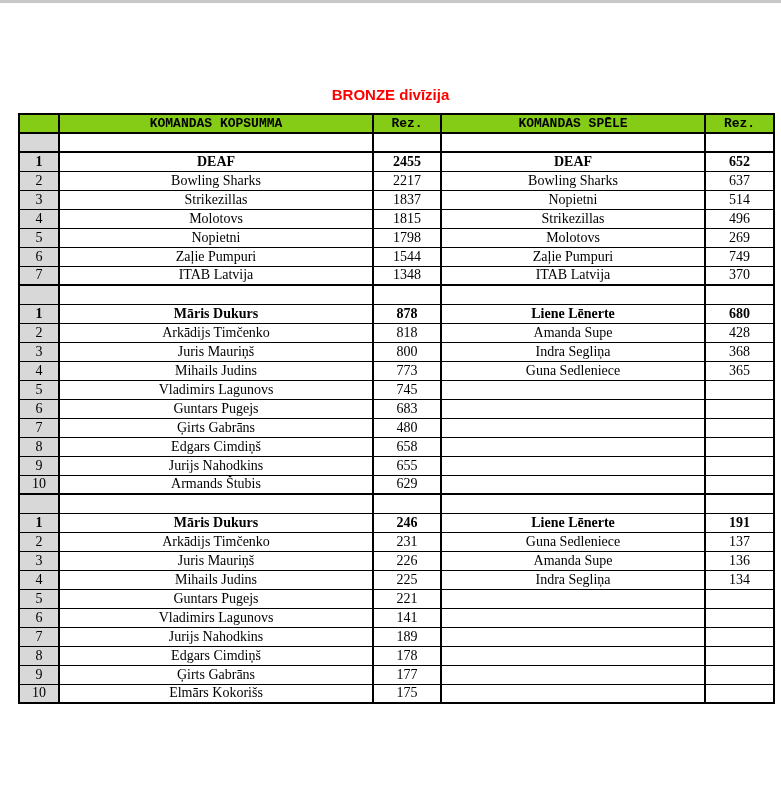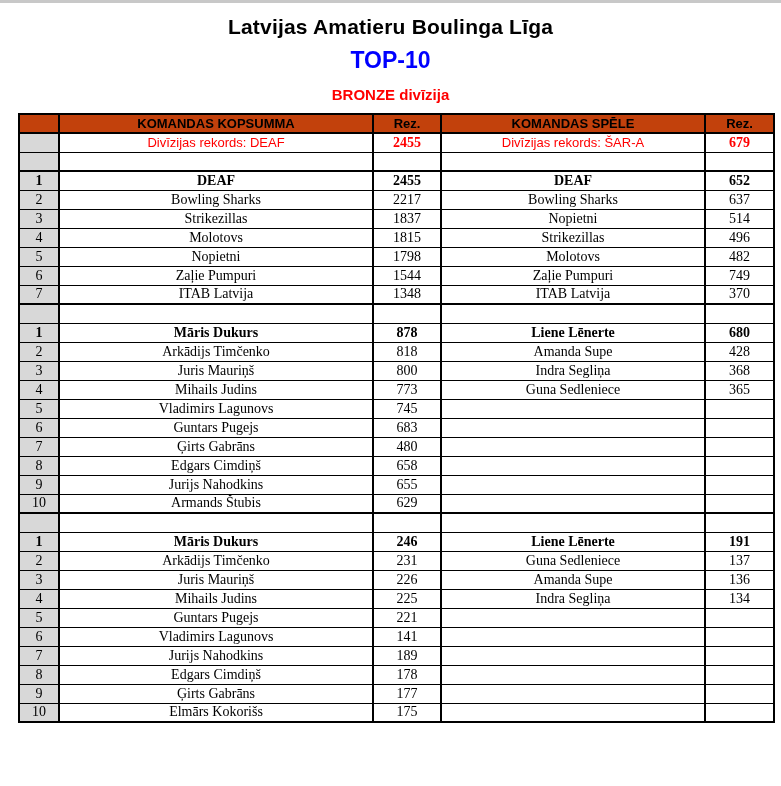--- a/index.html
+++ b/index.html
@@ -63,22 +63,22 @@
     vertical-align: middle;
     font-family: "Liberation Serif", serif;
     font-size: 14px;
     color: #000000;
     white-space: nowrap;
     overflow: hidden;
     padding: 0 2px;
   }
   td.rank { background: #D8D8D8; }
   tr.hdr-row td {
-    background: #c2410c;
-    font-family: Liberation Sans, sans-serif;
+    background: #84cc16;
+    font-family: Liberation Mono, monospace;
     font-weight: bold;
     font-size: 13px;
     border-top-width: 2px;
     border-bottom-width: 2px;
   }
   tr.record-row td.lbl {
     color: #FF0000;
     font-family: "Liberation Sans", sans-serif;
     font-size: 13px;
   }
@@ -88,47 +88,38 @@
   }
   tr.spacer-row.thick-bottom td { border-bottom-width: 2px; }
   tr.data-row.bold td { font-weight: bold; }
   tr.data-row.last td { border-bottom-width: 2px; }
 </style>
 </head>
 <body>
 
 <div class="page">
   <div class="top-strip"></div>
-  <div class="title">Latvijas Amatieru Boulinga Līga</div>
-  <div class="subtitle">TOP-10</div>
   <div class="division">BRONZE divīzija</div>
 
   <table class="standings">
     <colgroup>
       <col style="width:40px">
       <col style="width:314px">
       <col style="width:68px">
       <col style="width:264px">
       <col style="width:69px">
     </colgroup>
     <tbody>
         <tr class="hdr-row">
           <td></td>
           <td>KOMANDAS KOPSUMMA</td>
           <td>Rez.</td>
           <td>KOMANDAS SPĒLE</td>
           <td>Rez.</td>
         </tr>
-        <tr class="record-row">
-          <td class="rank"></td>
-          <td class="lbl">Divīzijas rekords: DEAF</td>
-          <td class="val">2455</td>
-          <td class="lbl">Divīzijas rekords: ŠAR-A</td>
-          <td class="val">679</td>
-        </tr>
         <tr class="spacer-row thick-bottom">
           <td class="rank"></td>
           <td></td>
           <td></td>
           <td></td>
           <td></td>
         </tr>
         <tr class="data-row bold">
           <td class="rank">1</td>
           <td>DEAF</td>
@@ -155,21 +146,21 @@
           <td>Molotovs</td>
           <td>1815</td>
           <td>Strikezillas</td>
           <td>496</td>
         </tr>
         <tr class="data-row">
           <td class="rank">5</td>
           <td>Nopietni</td>
           <td>1798</td>
           <td>Molotovs</td>
-          <td>482</td>
+          <td>269</td>
         </tr>
         <tr class="data-row">
           <td class="rank">6</td>
           <td>Zaļie Pumpuri</td>
           <td>1544</td>
           <td>Zaļie Pumpuri</td>
           <td>749</td>
         </tr>
         <tr class="data-row last">
           <td class="rank">7</td>

